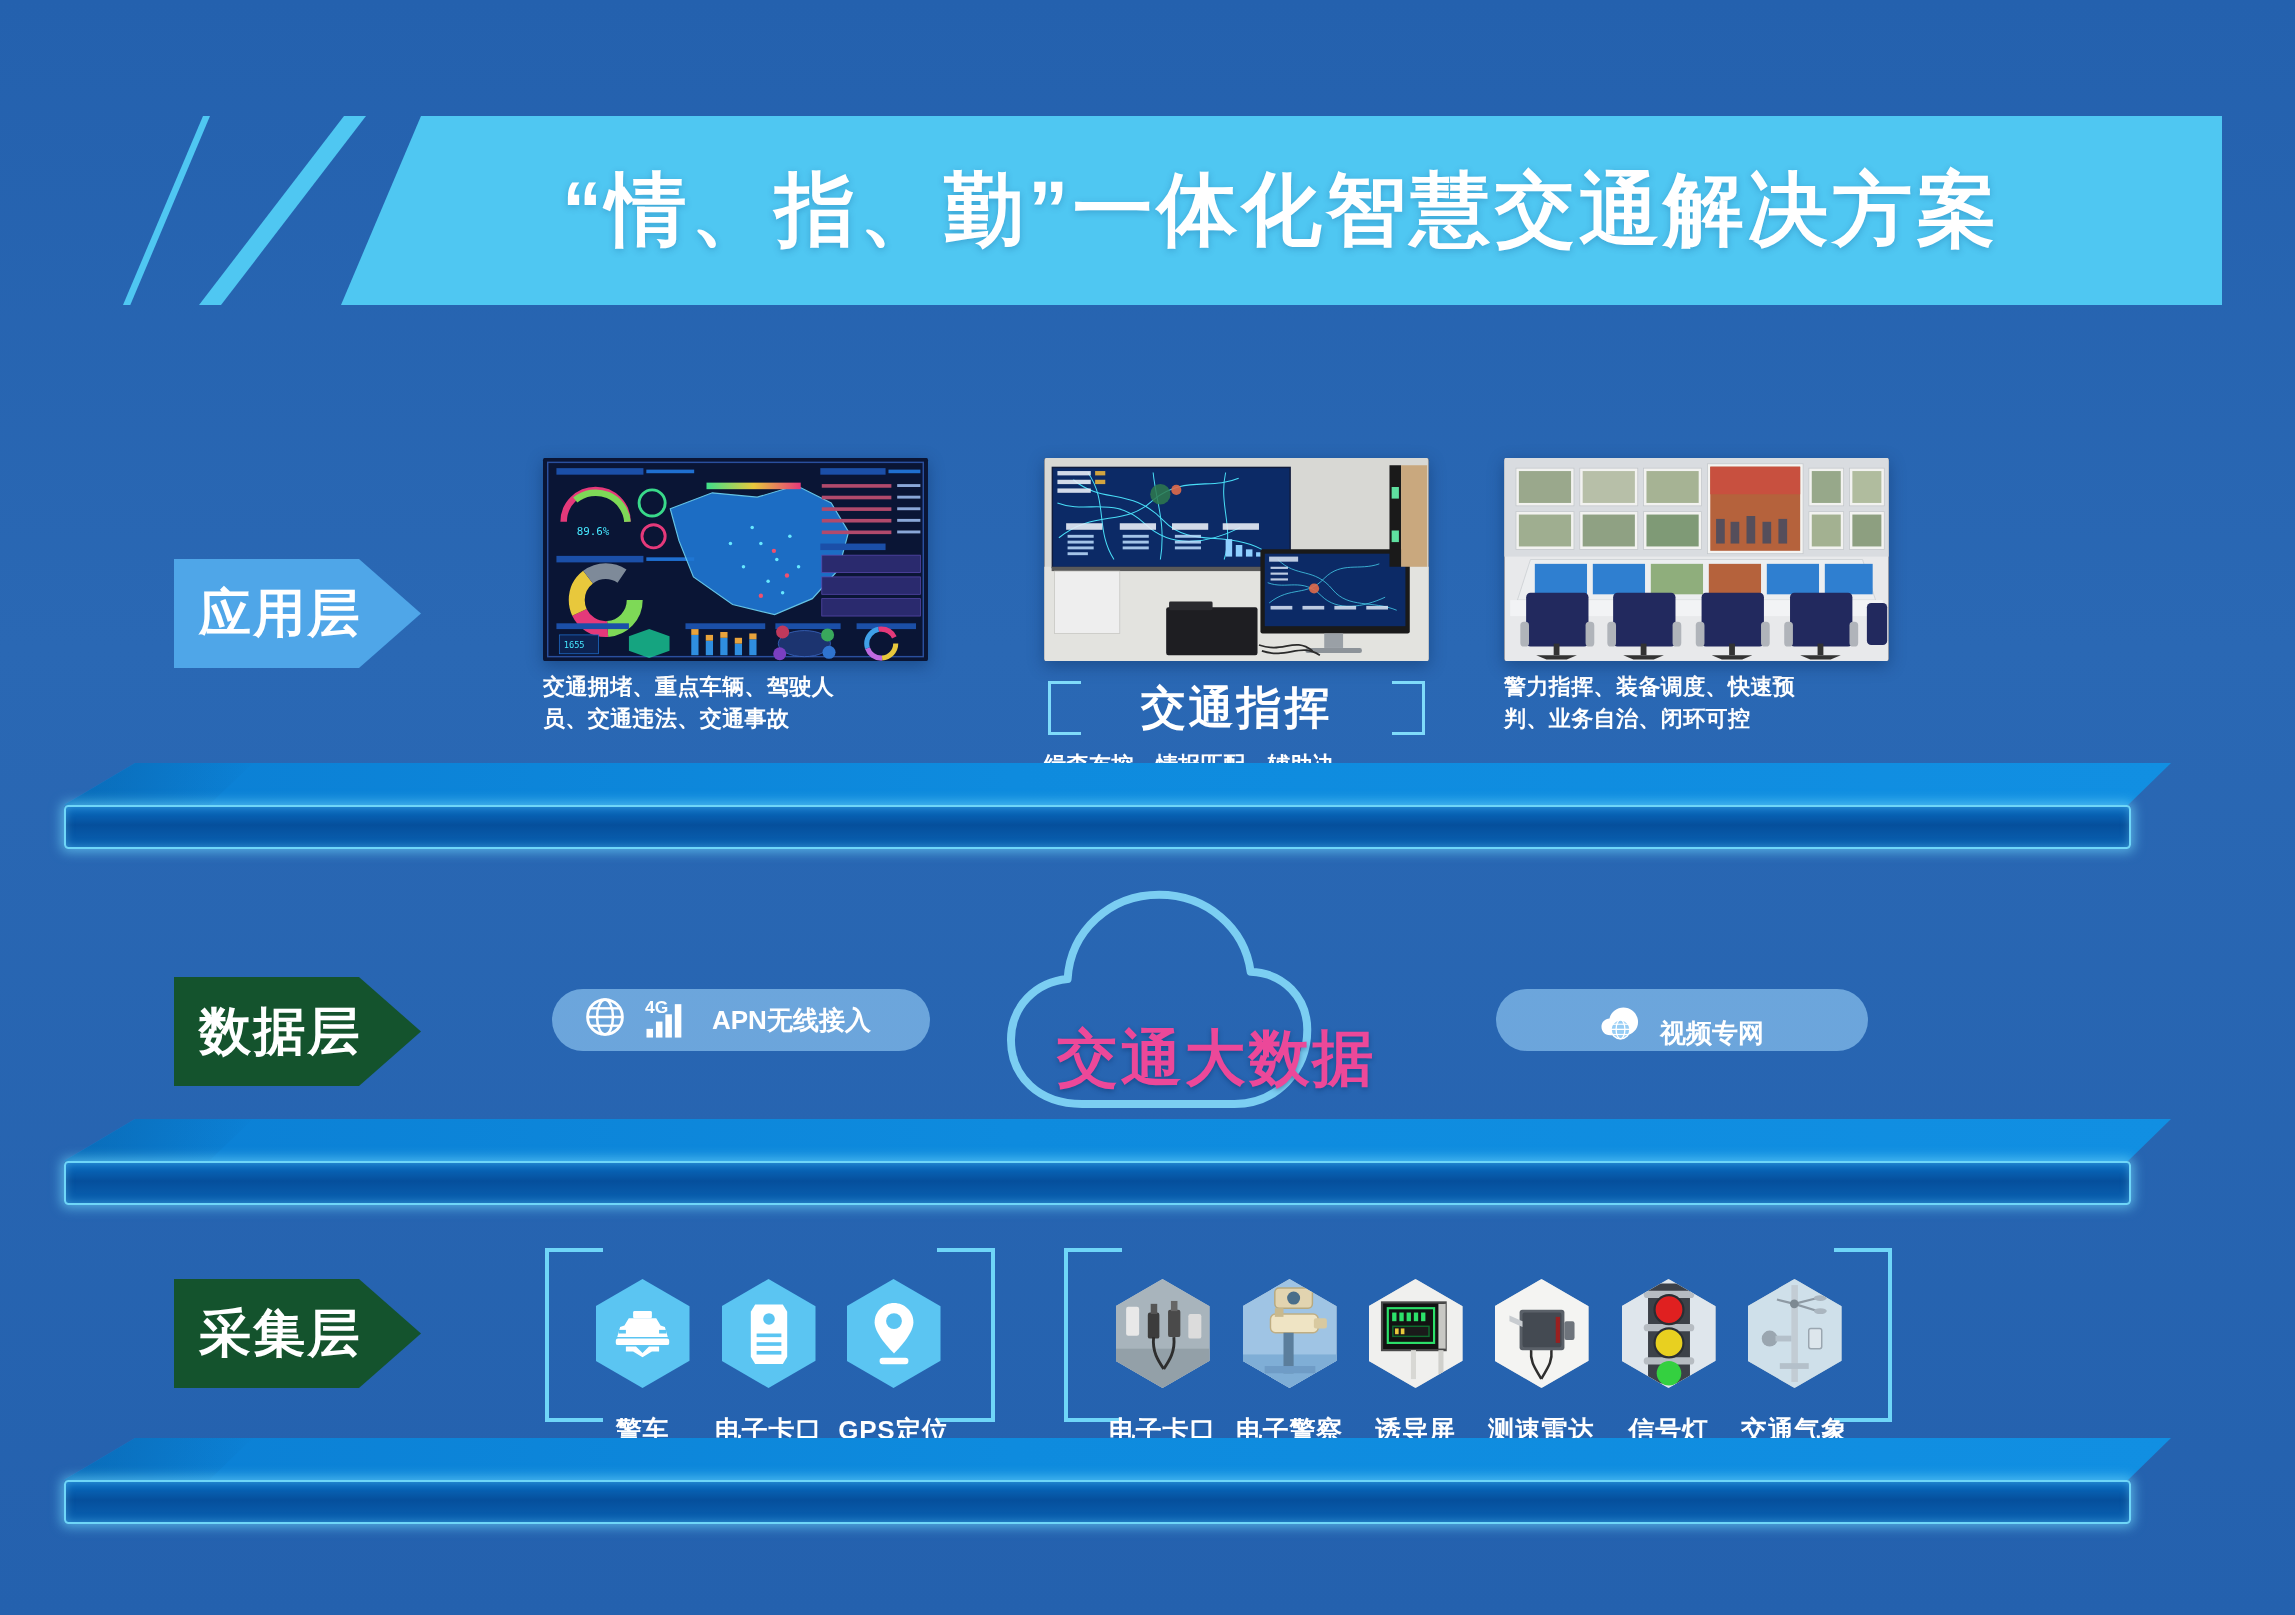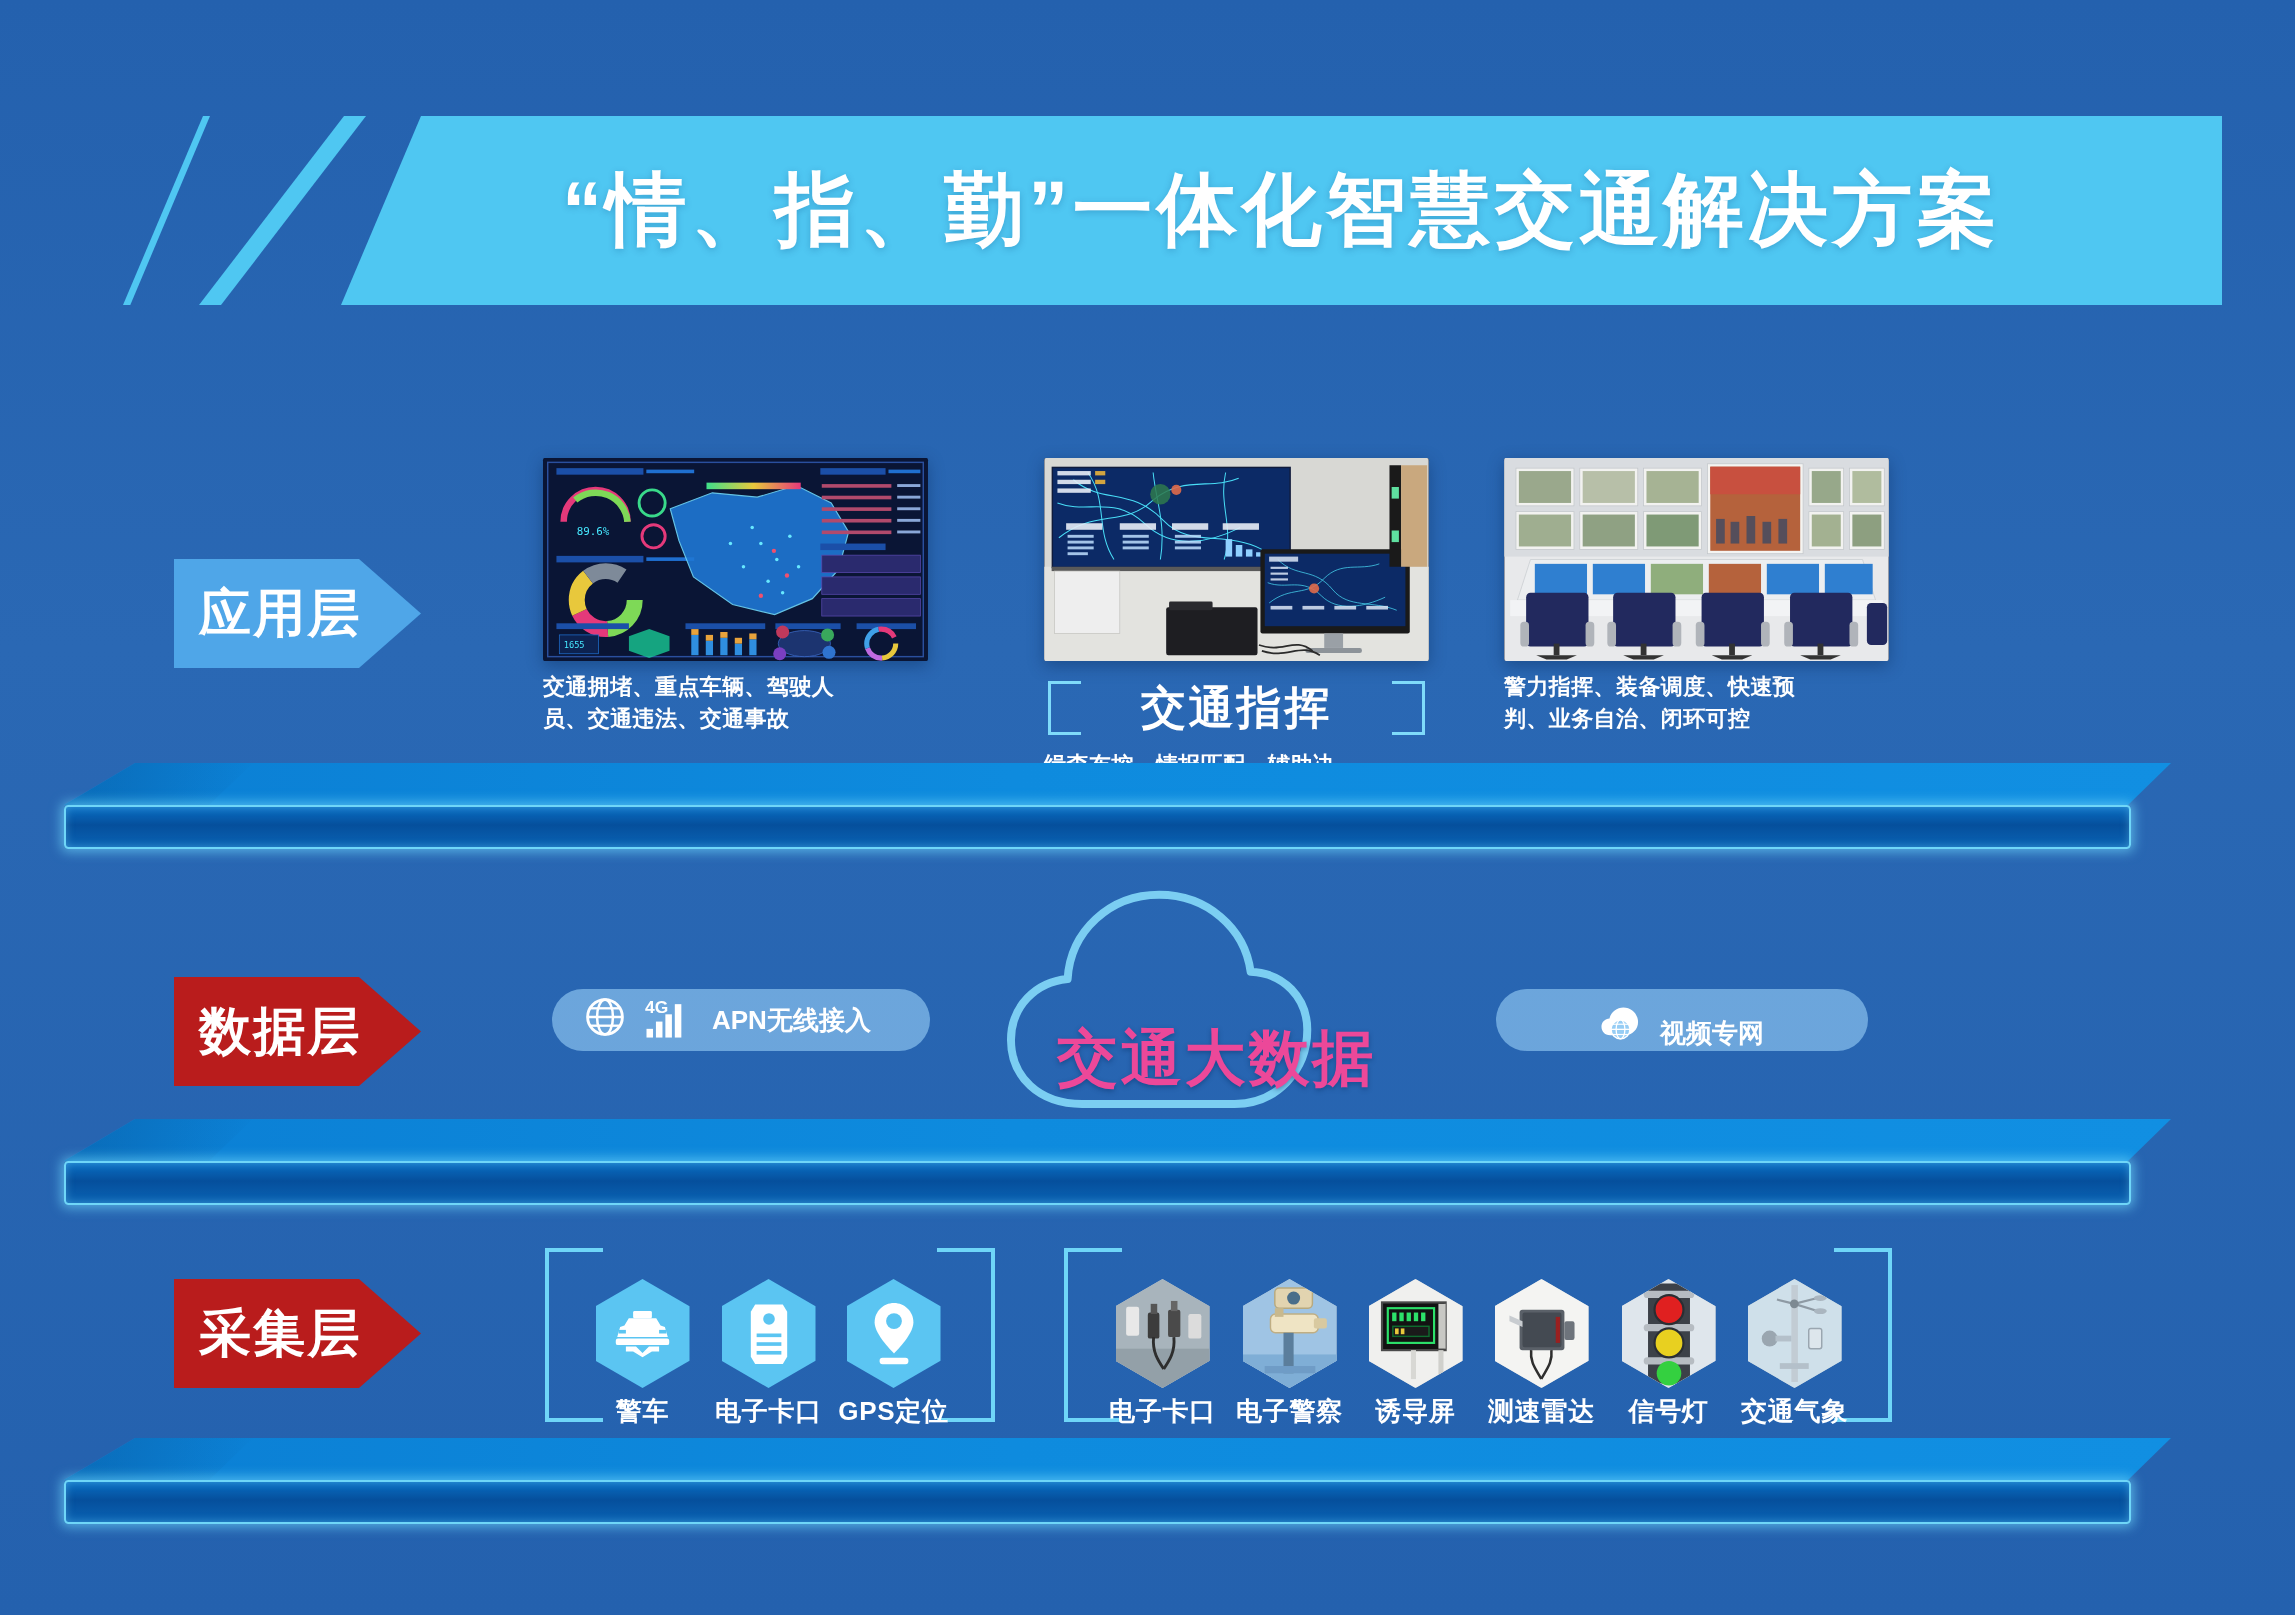--- a/index.html
+++ b/index.html
@@ -40,21 +40,21 @@
   
   .layer-tag {
     position: absolute;
     width: 247px; height: 109px;
     background: #4FA6E8;
     clip-path: polygon(0 0, 185px 0, 247px 50%, 185px 100%, 0 100%);
     display: flex; align-items: center;
     color: #ffffff; font-size: 52px; font-weight: bold;
     letter-spacing: 2.2px; padding-left: 25px;
   }
-  .layer-tag.bright { background: #b91c1c; }
+  .layer-tag.bright { background: #14532d; }
 
   
   .slab { position: absolute; left: 64px; width: 2107px; }
   .slab-top {
     position: relative; height: 42px;
     background: linear-gradient(90deg, #0B7FD4 0%, #0E8BDE 45%, #118FE2 100%);
     clip-path: polygon(71px 0, 2107px 0, 2064px 100%, 0 100%);
   }
   .slab-top-shade {
     position: absolute; left: 0; top: 0; height: 42px; width: 189px;
@@ -117,21 +117,21 @@
   .group-brk .bar { position: absolute; background: #6FD6F8; }
   .hexcell { position: absolute; width: 123px; text-align: center; }
   .hex {
     width: 94px; height: 109px; margin: 0 auto;
     clip-path: polygon(50% 0, 100% 25%, 100% 75%, 50% 100%, 0 75%, 0 25%);
     background: #5BC5F2; position: relative; overflow: hidden;
     display: flex; align-items: center; justify-content: center;
   }
   .hex.photo { background: #b9c7d2; }
   .hexcell .cap {
-    margin-top: 6px; color: #ffffff; font-size: 26px; font-weight: bold;
+    margin-top: 25px; color: #ffffff; font-size: 26px; font-weight: bold;
     white-space: nowrap; letter-spacing: 0.7px;
   }
 
   .watermark {
     position: absolute; color: rgba(190,215,240,.45);
     font-size: 19px; font-weight: bold; letter-spacing: 0.7px;
     transform: skewX(-6deg);
   }
 </style>
 </head>

